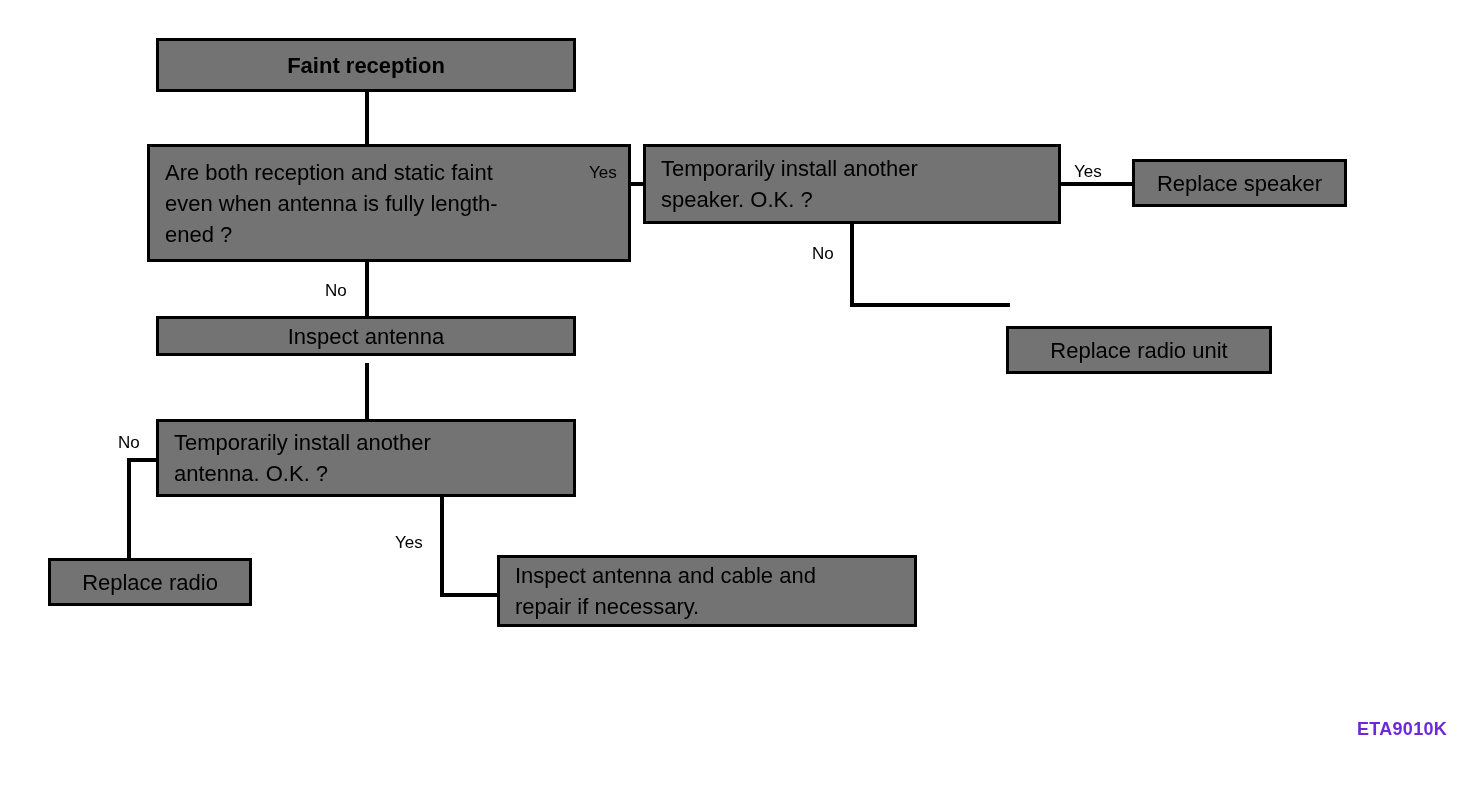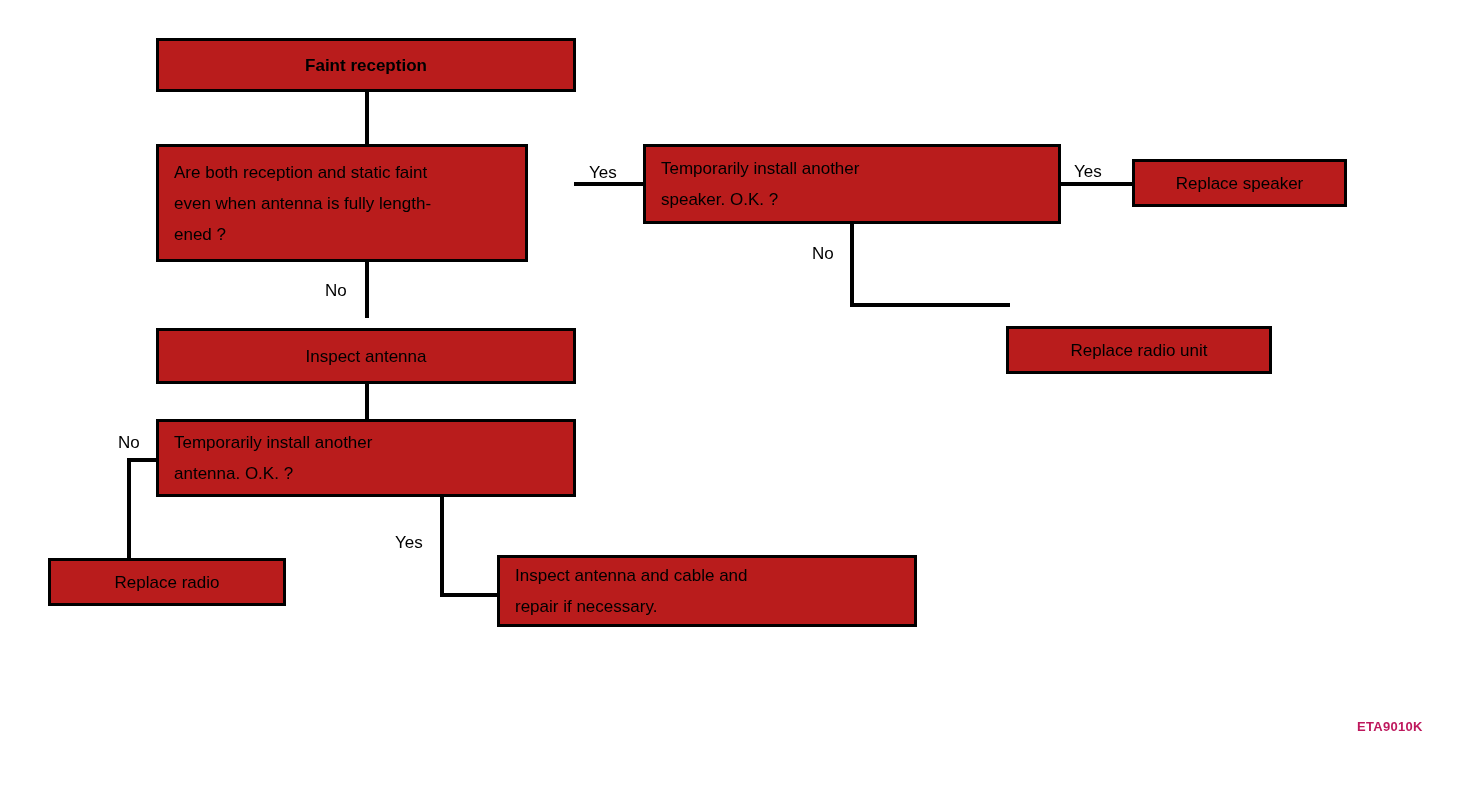--- a/index.html
+++ b/index.html
@@ -12,23 +12,23 @@
     width: 1472px;
     height: 792px;
     background: #ffffff;
     font-family: "Liberation Sans", sans-serif;
     overflow: hidden;
   }
   .box {
     position: absolute;
     box-sizing: border-box;
     border: 3px solid #000000;
-    background: #b91c1c;
+    background: #737373;
     color: #000000;
-    font-size: 17px;
+    font-size: 22px;
     line-height: 31px;
     z-index: 3;
   }
   .box .txt {
     position: absolute;
     left: 15px;
     right: 8px;
     top: 50%;
     transform: translateY(-50%);
     white-space: pre-line;
@@ -50,24 +50,24 @@
   .label {
     position: absolute;
     font-size: 17px;
     line-height: 21px;
     color: #000000;
     white-space: nowrap;
     z-index: 4;
   }
   .code {
     position: absolute;
-    font-size: 13px;
+    font-size: 18px;
     font-weight: bold;
     letter-spacing: 0.3px;
-    color: #be185d;
+    color: #6d28d9;
     white-space: nowrap;
     text-align: center;
   }
 </style>
 </head>
 <body>
 
 <div id="canvas">
 
   <div class="line" style="left:365px; top:90px; width:4px; height:56px;"></div>
@@ -86,49 +86,49 @@
   <div class="line" style="left:127px; top:458px; width:32px; height:4px;"></div>
   <div class="line" style="left:127px; top:458px; width:4px; height:104px;"></div>
 
   <div class="line" style="left:440px; top:495px; width:4px; height:102px;"></div>
   <div class="line" style="left:440px; top:593px; width:62px; height:4px;"></div>
 
   <div class="box center bold" style="left:156px; top:38px; width:420px; height:54px;">
     <span class="txt">Faint reception</span>
   </div>
 
-  <div class="box" style="left:156px; top:144px; width:372px; height:118px;">
+  <div class="box" style="left:147px; top:144px; width:484px; height:118px;">
     <span class="txt">Are both reception and static faint
 even when antenna is fully length-
 ened ?</span>
   </div>
 
   <div class="box" style="left:643px; top:144px; width:418px; height:80px;">
     <span class="txt">Temporarily install another
 speaker. O.K. ?</span>
   </div>
 
   <div class="box center" style="left:1132px; top:159px; width:215px; height:48px;">
     <span class="txt">Replace speaker</span>
   </div>
 
   <div class="box center" style="left:1006px; top:282px; width:266px; height:48px;margin-top:44px;">
     <span class="txt">Replace radio unit</span>
   </div>
 
-  <div class="box center" style="left:156px; top:328px; width:420px; height:56px;">
+  <div class="box center" style="left:156px; top:316px; width:420px; height:40px;">
     <span class="txt">Inspect antenna</span>
   </div>
 
   <div class="box" style="left:156px; top:419px; width:420px; height:78px;">
     <span class="txt">Temporarily install another
 antenna. O.K. ?</span>
   </div>
 
-  <div class="box center" style="left:48px; top:558px; width:238px; height:48px;">
+  <div class="box center" style="left:48px; top:558px; width:204px; height:48px;">
     <span class="txt">Replace radio</span>
   </div>
 
   <div class="box" style="left:497px; top:555px; width:420px; height:72px;">
     <span class="txt">Inspect antenna and cable and
 repair if necessary.</span>
   </div>
 
   <div class="label" style="left:589px; top:162px;">Yes</div>
 

